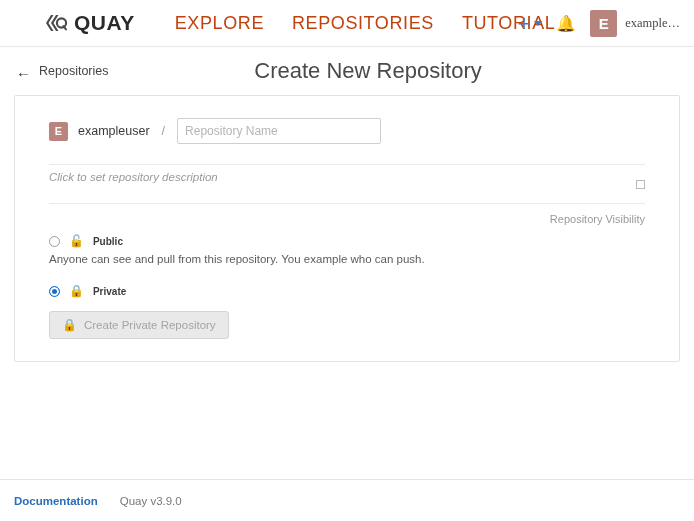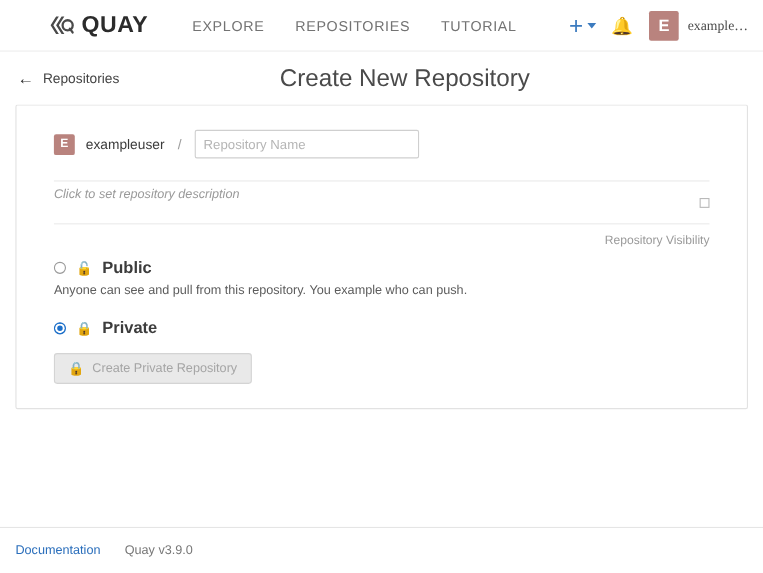--- a/index.html
+++ b/index.html
@@ -39,22 +39,22 @@
     font-weight: bold;
     color: #2b2b2b;
     letter-spacing: 0.5px;
   }
   .nav-links {
     display: flex;
     align-items: center;
     gap: 28px;
   }
   .nav-link {
-    font-size: 13px;
-    color: #737373;
+    font-size: 18px;
+    color: #c2410c;
     letter-spacing: 0.6px;
     text-decoration: none;
     cursor: pointer;
   }
   .nav-right {
     position: absolute;
     right: 14px;
     top: 0;
     height: 47px;
     display: flex;
@@ -230,21 +230,21 @@
     cursor: pointer;
     flex: none;
   }
   .radio.checked {
     border-color: #1c6fc9;
     background: #1c6fc9;
     box-shadow: inset 0 0 0 2px #fff;
   }
   .lock-icon { font-size: 12px; color: #555; line-height: 1; }
   .vis-title {
-    font-size: 15px;
+    font-size: 10px;
     font-weight: bold;
     color: #3c3c3c;
   }
   .vis-desc {
     font-size: 11.5px;
     color: #5c5c5c;
     margin: 6px 0 16px 0;
   }
 
   .btn-row { padding: 14px 14px 22px 14px; }
@@ -272,20 +272,21 @@
     display: flex;
     align-items: center;
     padding: 0 14px;
     gap: 22px;
   }
   .footer-link {
     font-size: 11.5px;
     color: #2a6ebb;
     text-decoration: none;
     cursor: pointer;
+    font-weight: bold;
   }
   .footer-text {
     font-size: 11.5px;
     color: #777;
   }
   .page-bg {
     position: absolute;
     top: 47px; left: 0; right: 0; bottom: 0;
     background: #fff;
     z-index: -1;

